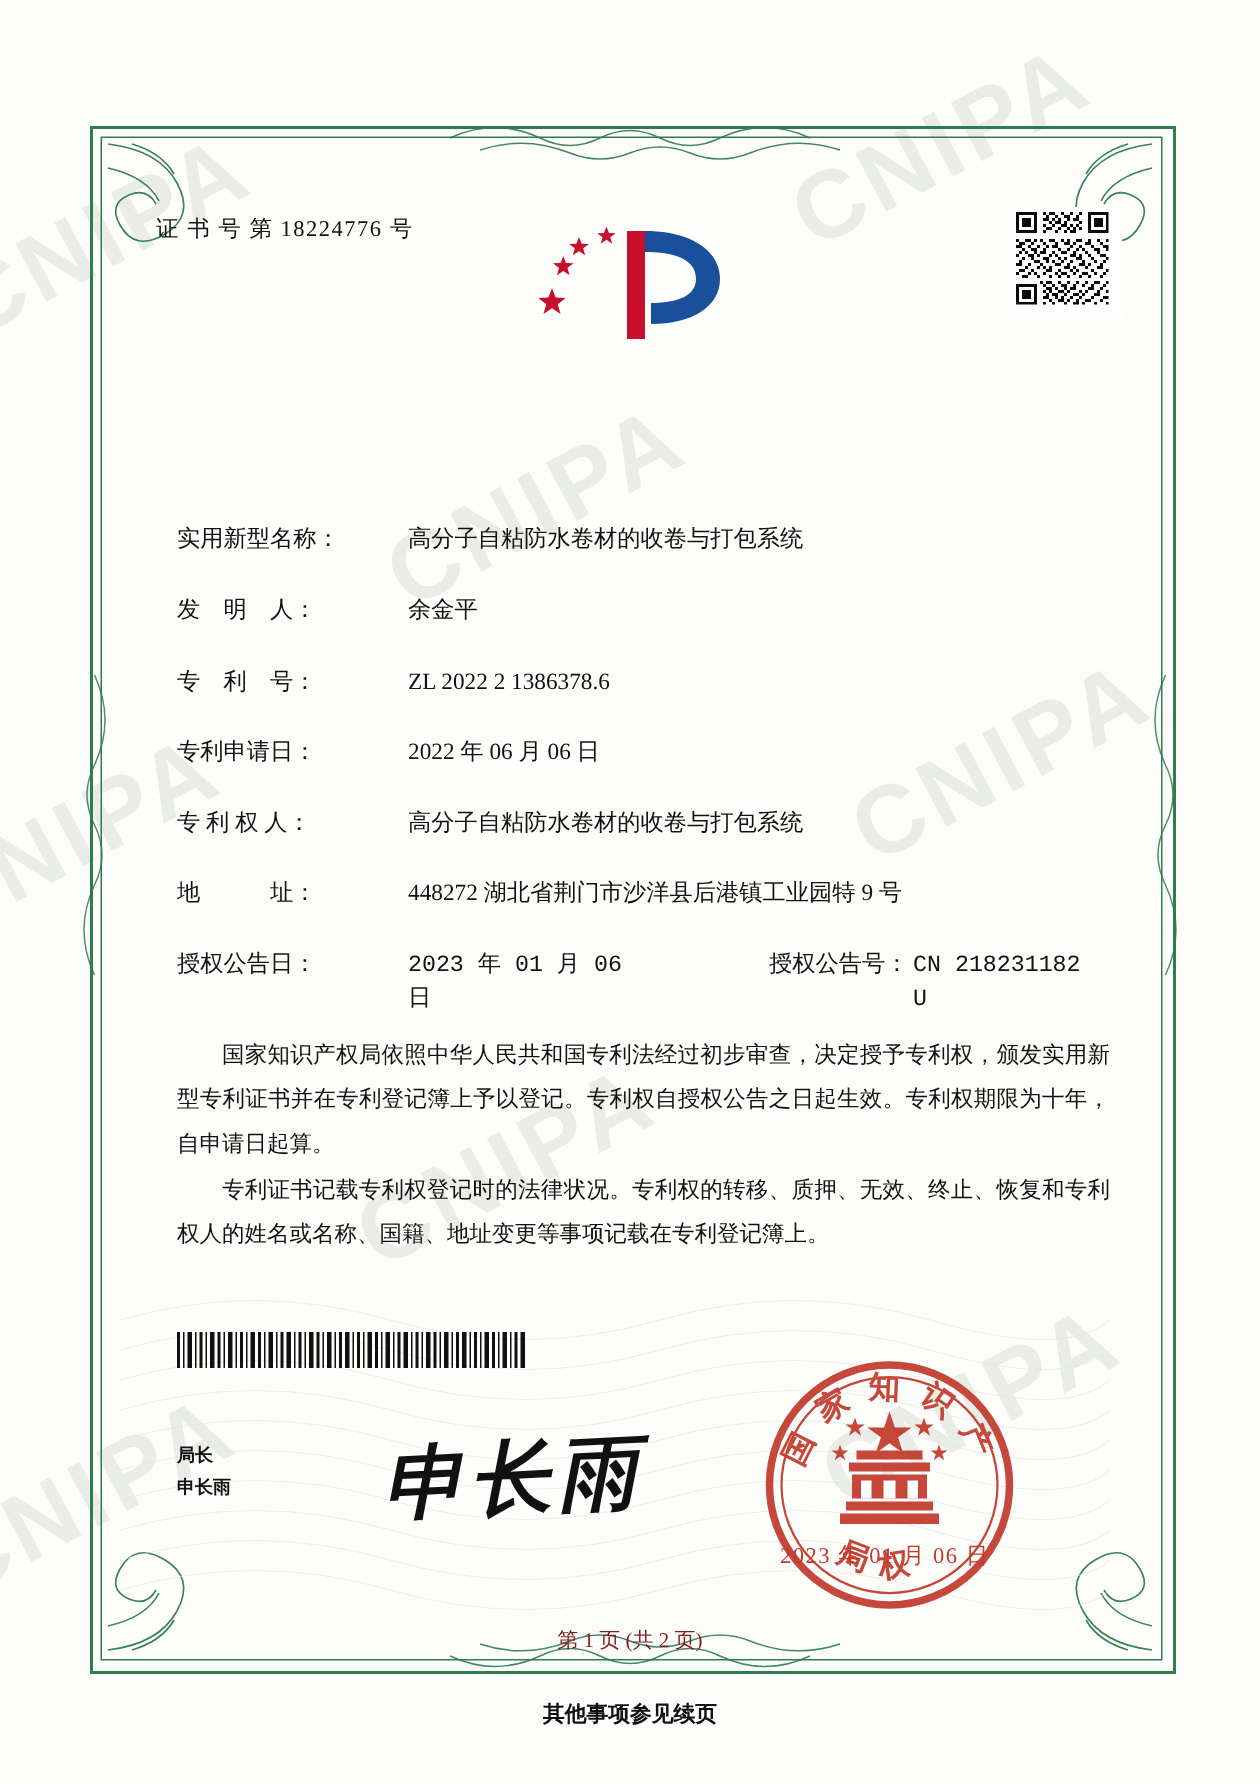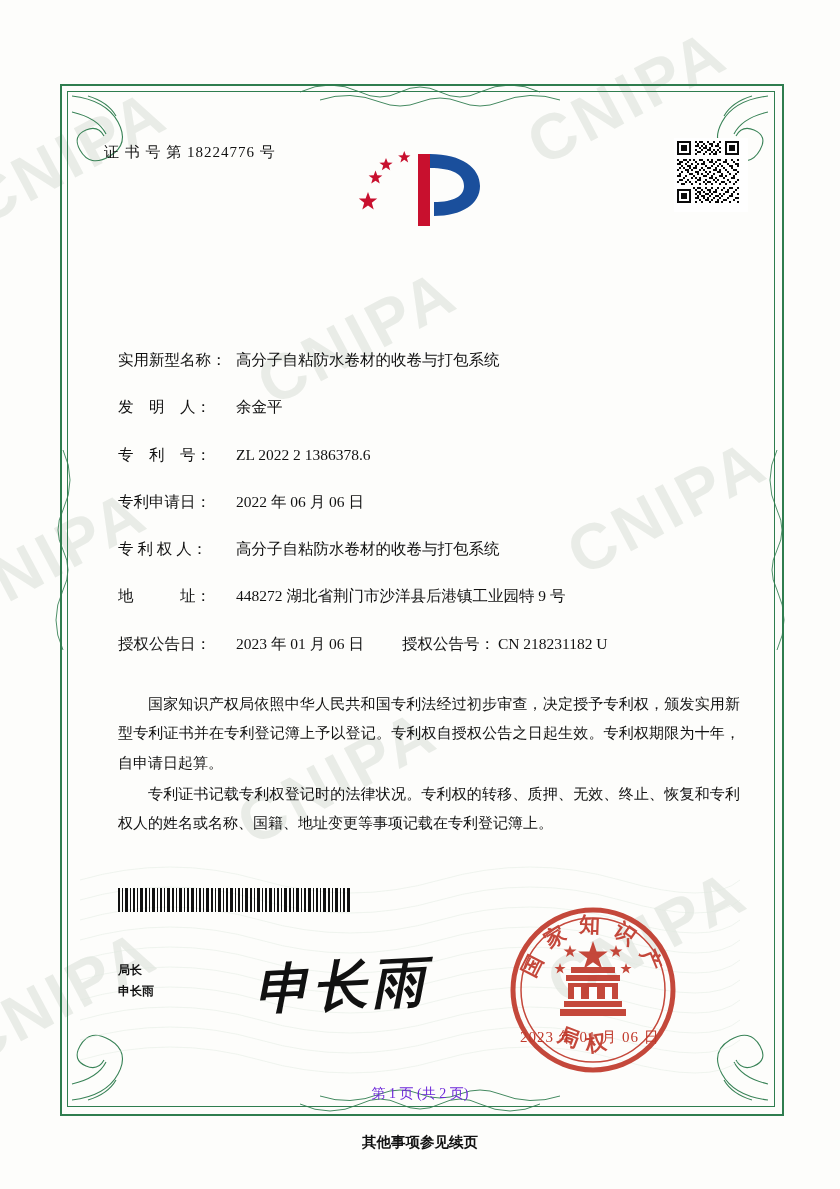--- a/index.html
+++ b/index.html
@@ -122,35 +122,37 @@
     left: 118px;
     top: 348px;
     width: 620px;
   }
   .field {
     display: flex;
     align-items: baseline;
     margin-bottom: 24px;
     font-size: 15.5px;
     line-height: 1.5;
+    gap: 36px;
   }
   .field .label {
     width: 118px;
     flex: 0 0 118px;
     letter-spacing: 0px;
     white-space: nowrap;
   }
   .field .value {
     flex: 1;
     white-space: nowrap;
   }
 
   .field.split {
     display: flex;
-    align-items: flex-end;
+    align-items: flex-start;
+    font-family: Liberation Mono, monospace;
   }
   .field .seg2 {
     display: flex;
     align-items: baseline;
     margin-left: 38px;
   }
   .field .seg2 .label2 {
     width: 96px;
     flex: 0 0 96px;
     white-space: nowrap;
@@ -216,21 +218,21 @@
     letter-spacing: 1px;
   }
 
   .page-num {
     position: absolute;
     left: 0;
     right: 0;
     top: 1085px;
     text-align: center;
     font-size: 14px;
-    color: #6d28d9;
+    color: #7f1d1d;
   }
 
   .footer-note {
     position: absolute;
     left: 0;
     right: 0;
     top: 1133px;
     text-align: center;
     font-size: 14.5px;
     font-weight: 700;

